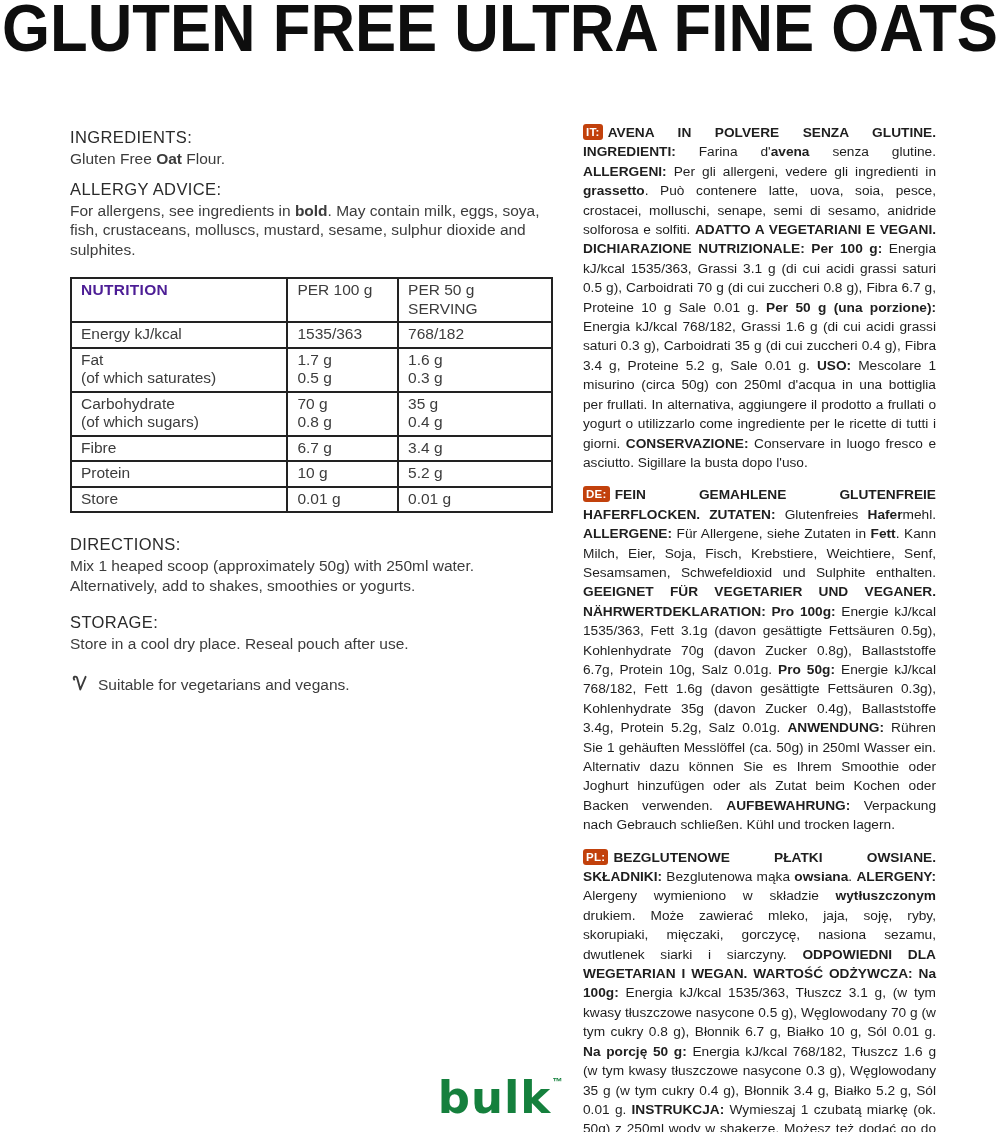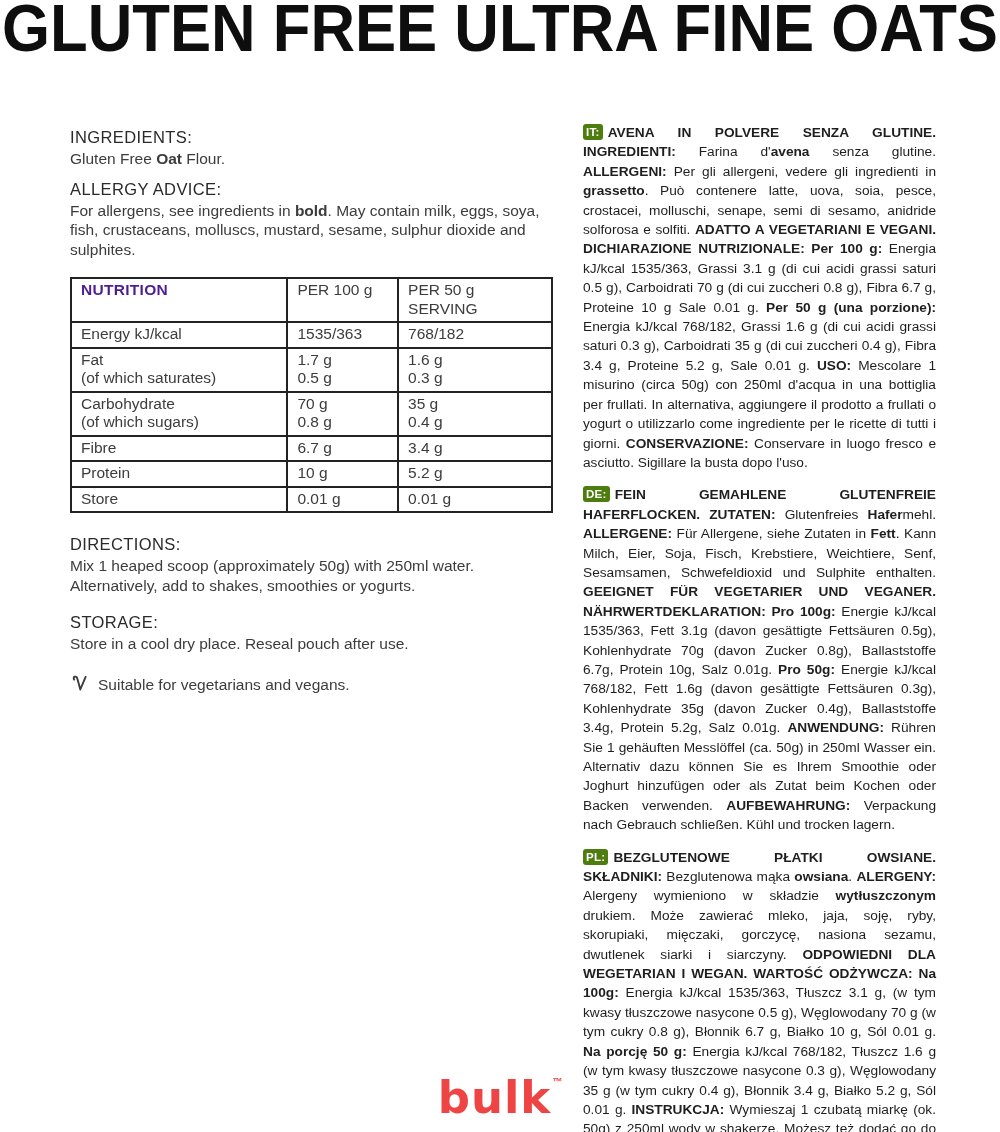--- a/index.html
+++ b/index.html
@@ -52,30 +52,30 @@
   .veg-line svg { flex: 0 0 auto; display: block; }
 
   
   .right-col {
     position: absolute; left: 583px; top: 123px; width: 353px;
     font-size: 13.7px; line-height: 19.4px; color: #1e1e1e;
     text-align: justify;
   }
   .lang-section { margin: 0 0 13px 0; }
   .lang-badge {
-    display: inline-block; background: #4d7c0f; color: #ffffff;
+    display: inline-block; background: #c2410c; color: #ffffff;
     font-weight: 700; font-size: 11.5px; line-height: 14px;
     padding: 1px 3px; border-radius: 3px; margin-right: 5px;
     position: relative; top: -1px; letter-spacing: 0.3px;
   }
 
   
   .footer-logo {
     position: absolute; left: 0; top: 1072px; width: 1000px;
-    text-align: center; color: #ef4444;
+    text-align: center; color: #15803d;
   }
   .footer-logo .word {
     font-family: "DejaVu Sans", sans-serif;
     font-size: 45px; font-weight: 700; letter-spacing: 1px; line-height: 52px;
   }
   .footer-logo sup.tm { font-size: 10px; font-weight: 700; vertical-align: 28px; margin-left: 1px; }
 </style>
 </head>
 <body>
 

